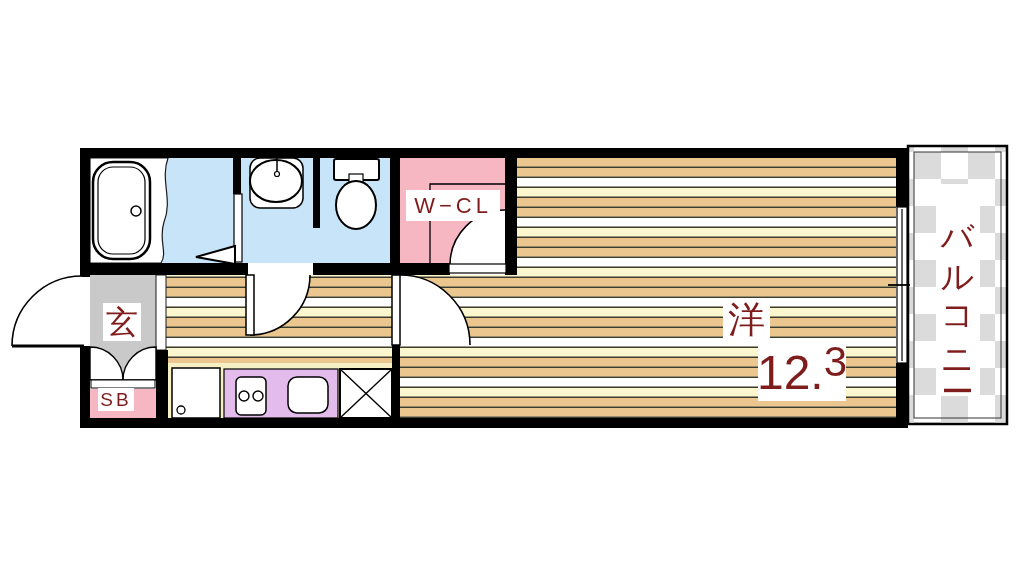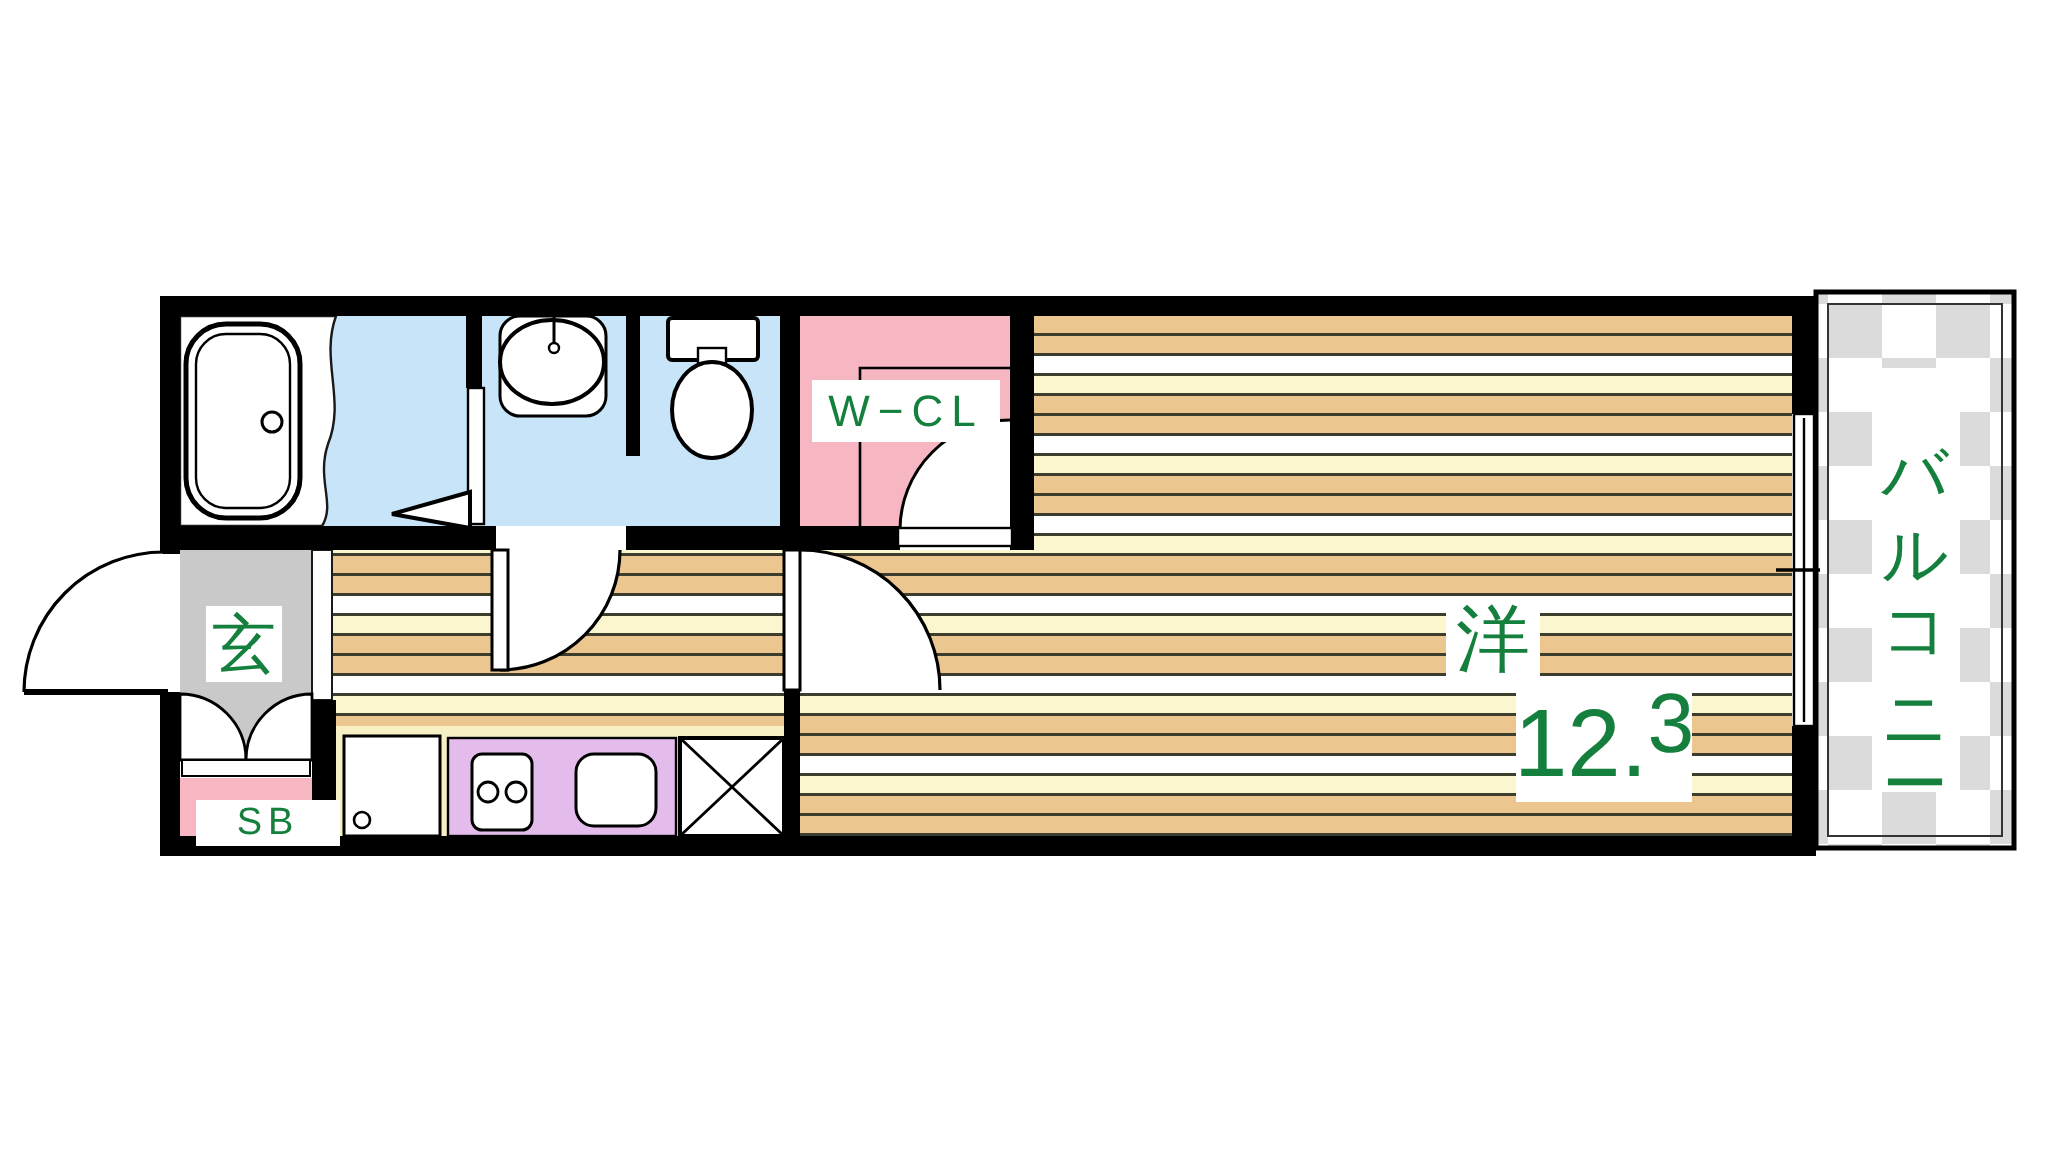--- a/index.html
+++ b/index.html
@@ -3,28 +3,28 @@
 <meta charset="utf-8">
 <style>
   html,body { margin:0; padding:0; background:#fff; }
   .plan {
     position:relative; width:1024px; height:576px;
     background:#fff; overflow:hidden;
     font-family:"Liberation Sans", sans-serif;
   }
   .plan svg { position:absolute; left:0; top:0; }
   .lbl {
-    position:absolute; background:#fff; color:#15803d;
+    position:absolute; background:#fff; color:#7f1d1d;
     display:flex; align-items:center; justify-content:center;
     font-family:"Liberation Sans", sans-serif;
     line-height:1;
   }
   .lbl-wcl   { left:406px; top:190px; width:94px;  height:31px; font-size:22px; letter-spacing:4px; }
   .lbl-gen   { left:103px; top:303px; width:38px;  height:38px; font-size:32px; }
-  .lbl-sb    { left:98px;  top:400px; width:72px;  height:23px; font-size:19px; letter-spacing:3px; }
+  .lbl-sb    { left:98px;  top:388px; width:36px;  height:23px; font-size:19px; letter-spacing:3px; }
   .lbl-room  { left:723px; top:298px; width:47px;  height:43px; font-size:37px; }
   .lbl-area  { left:758px; top:344px; width:88px;  height:57px; font-size:48px; align-items:flex-end; padding-bottom:4px; box-sizing:border-box; }
   .lbl-area .sup { font-size:42px; transform:translateY(-14px); }
   .lbl-balcony {
     left:936px; top:184px; width:44px; height:212px;
     writing-mode:vertical-rl; text-orientation:mixed;
     font-size:33px; letter-spacing:6px;
   }
 </style>
 </head>

